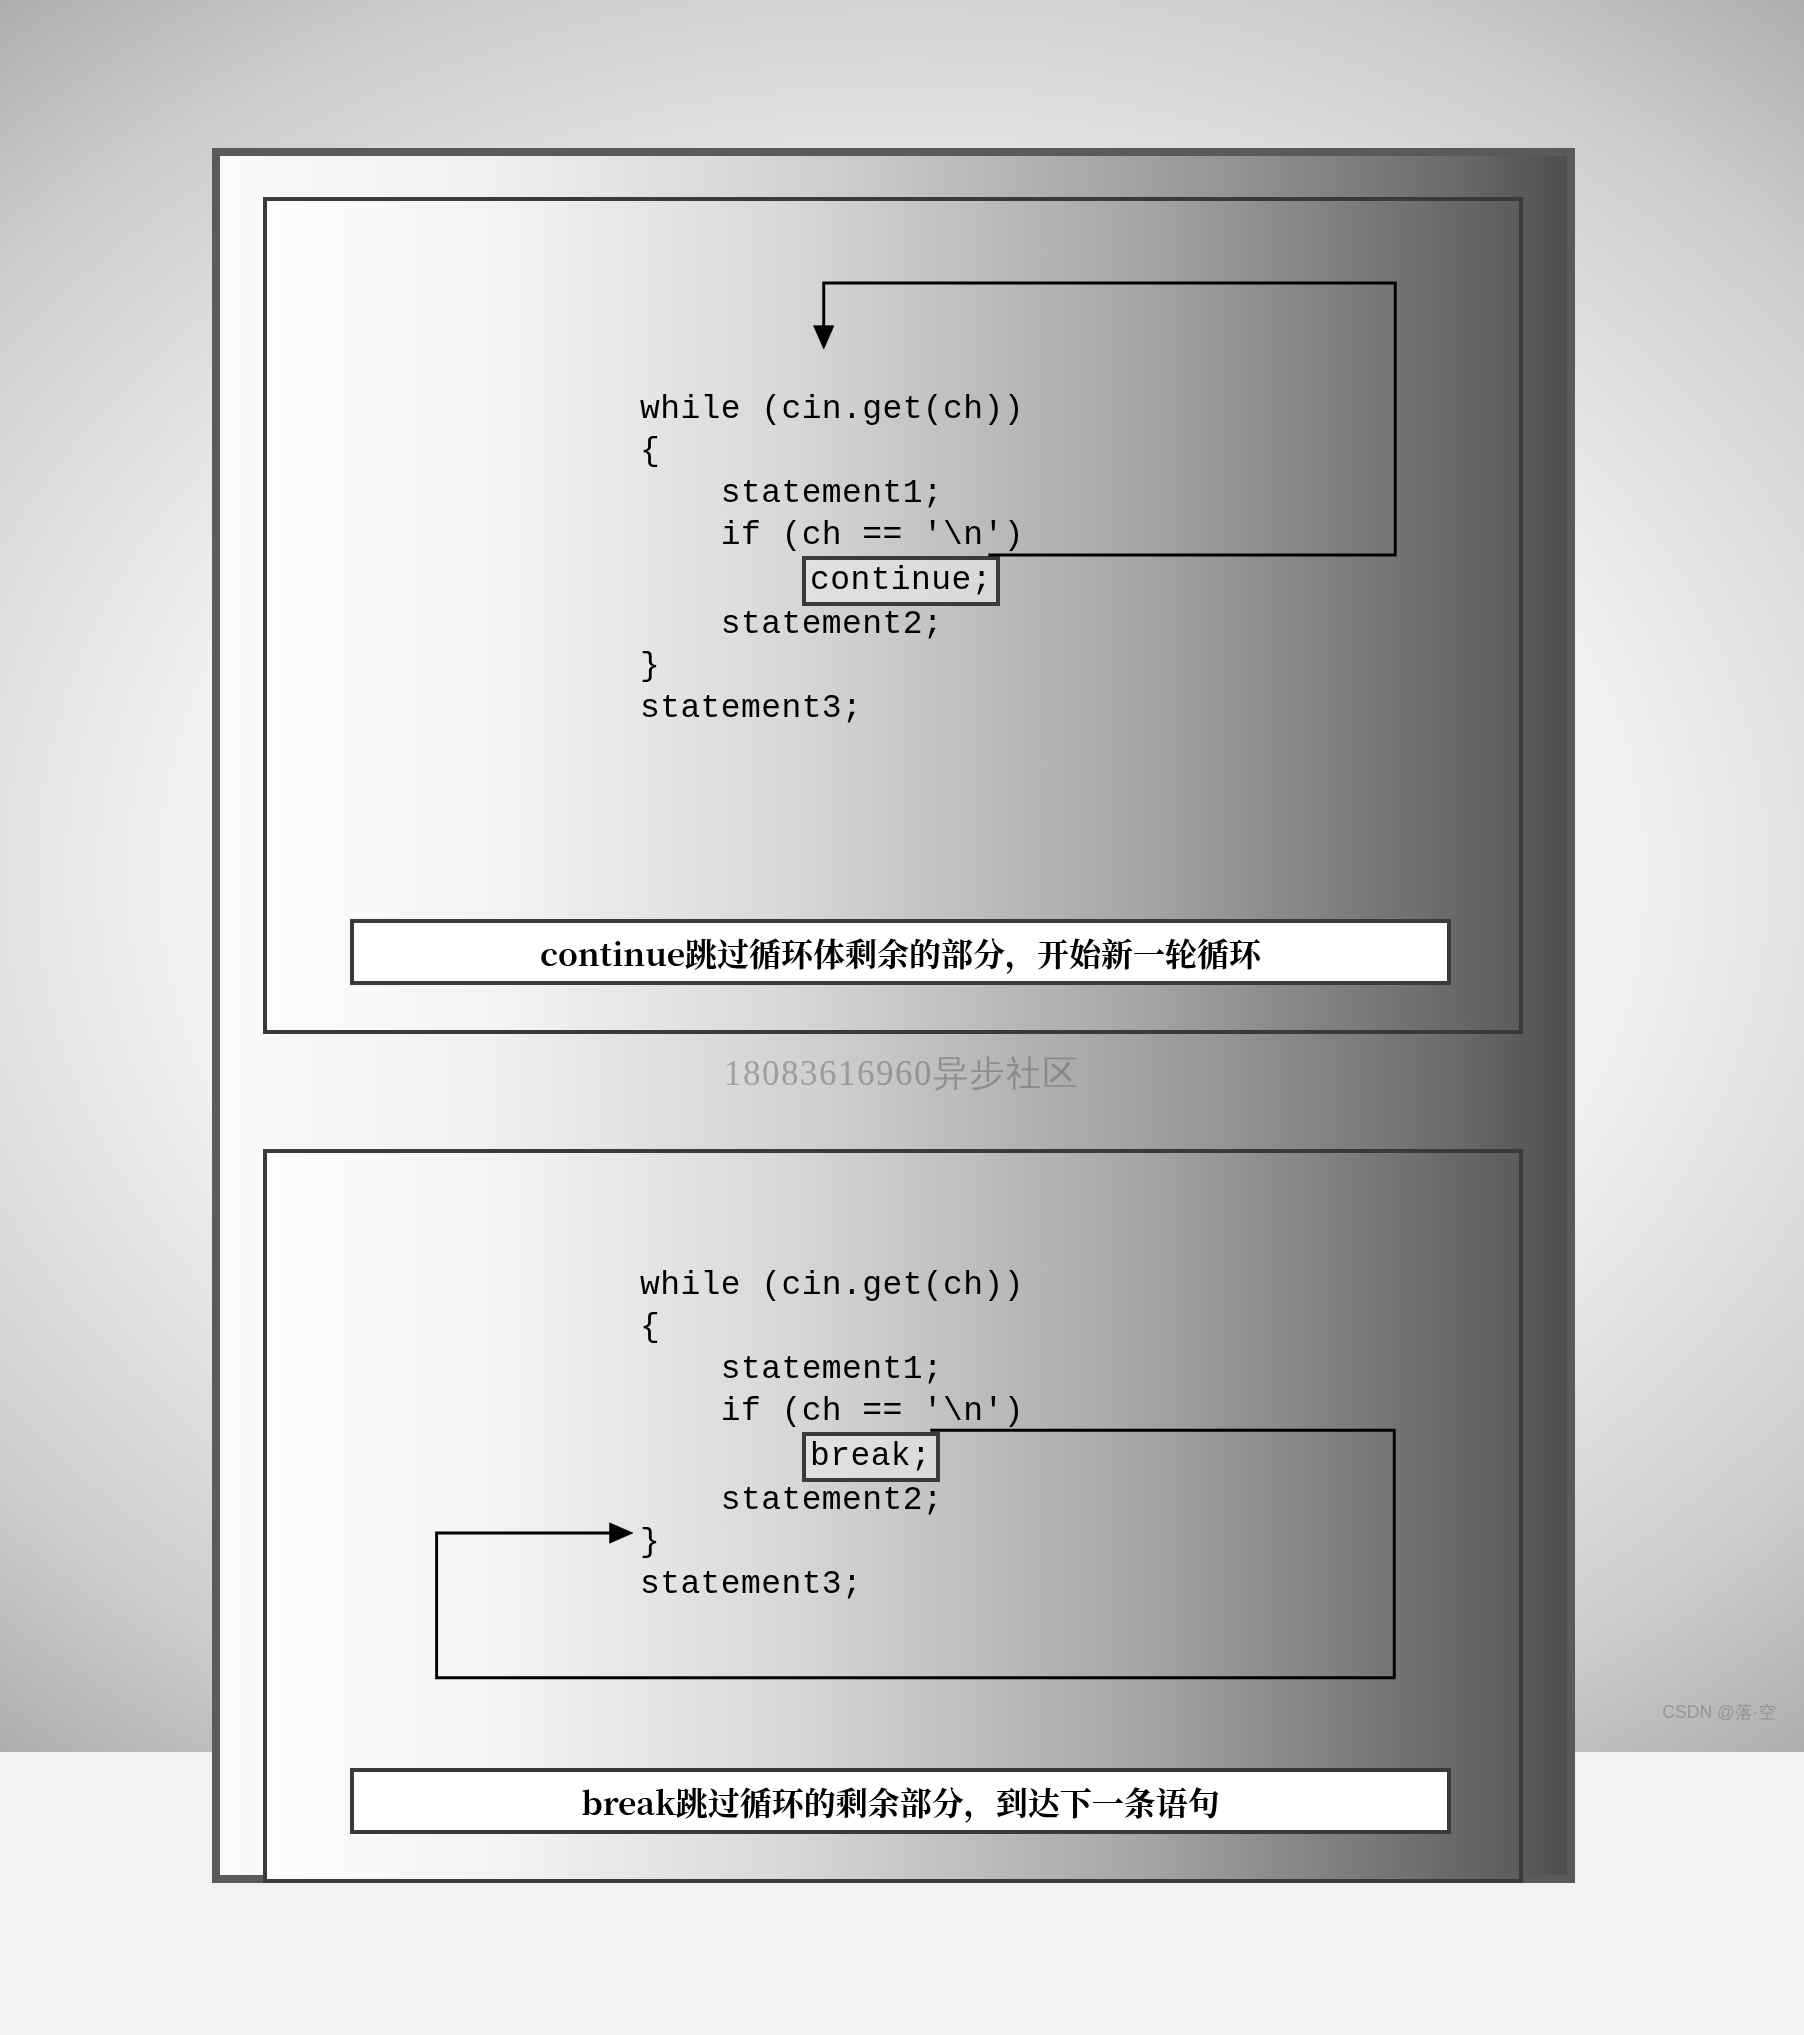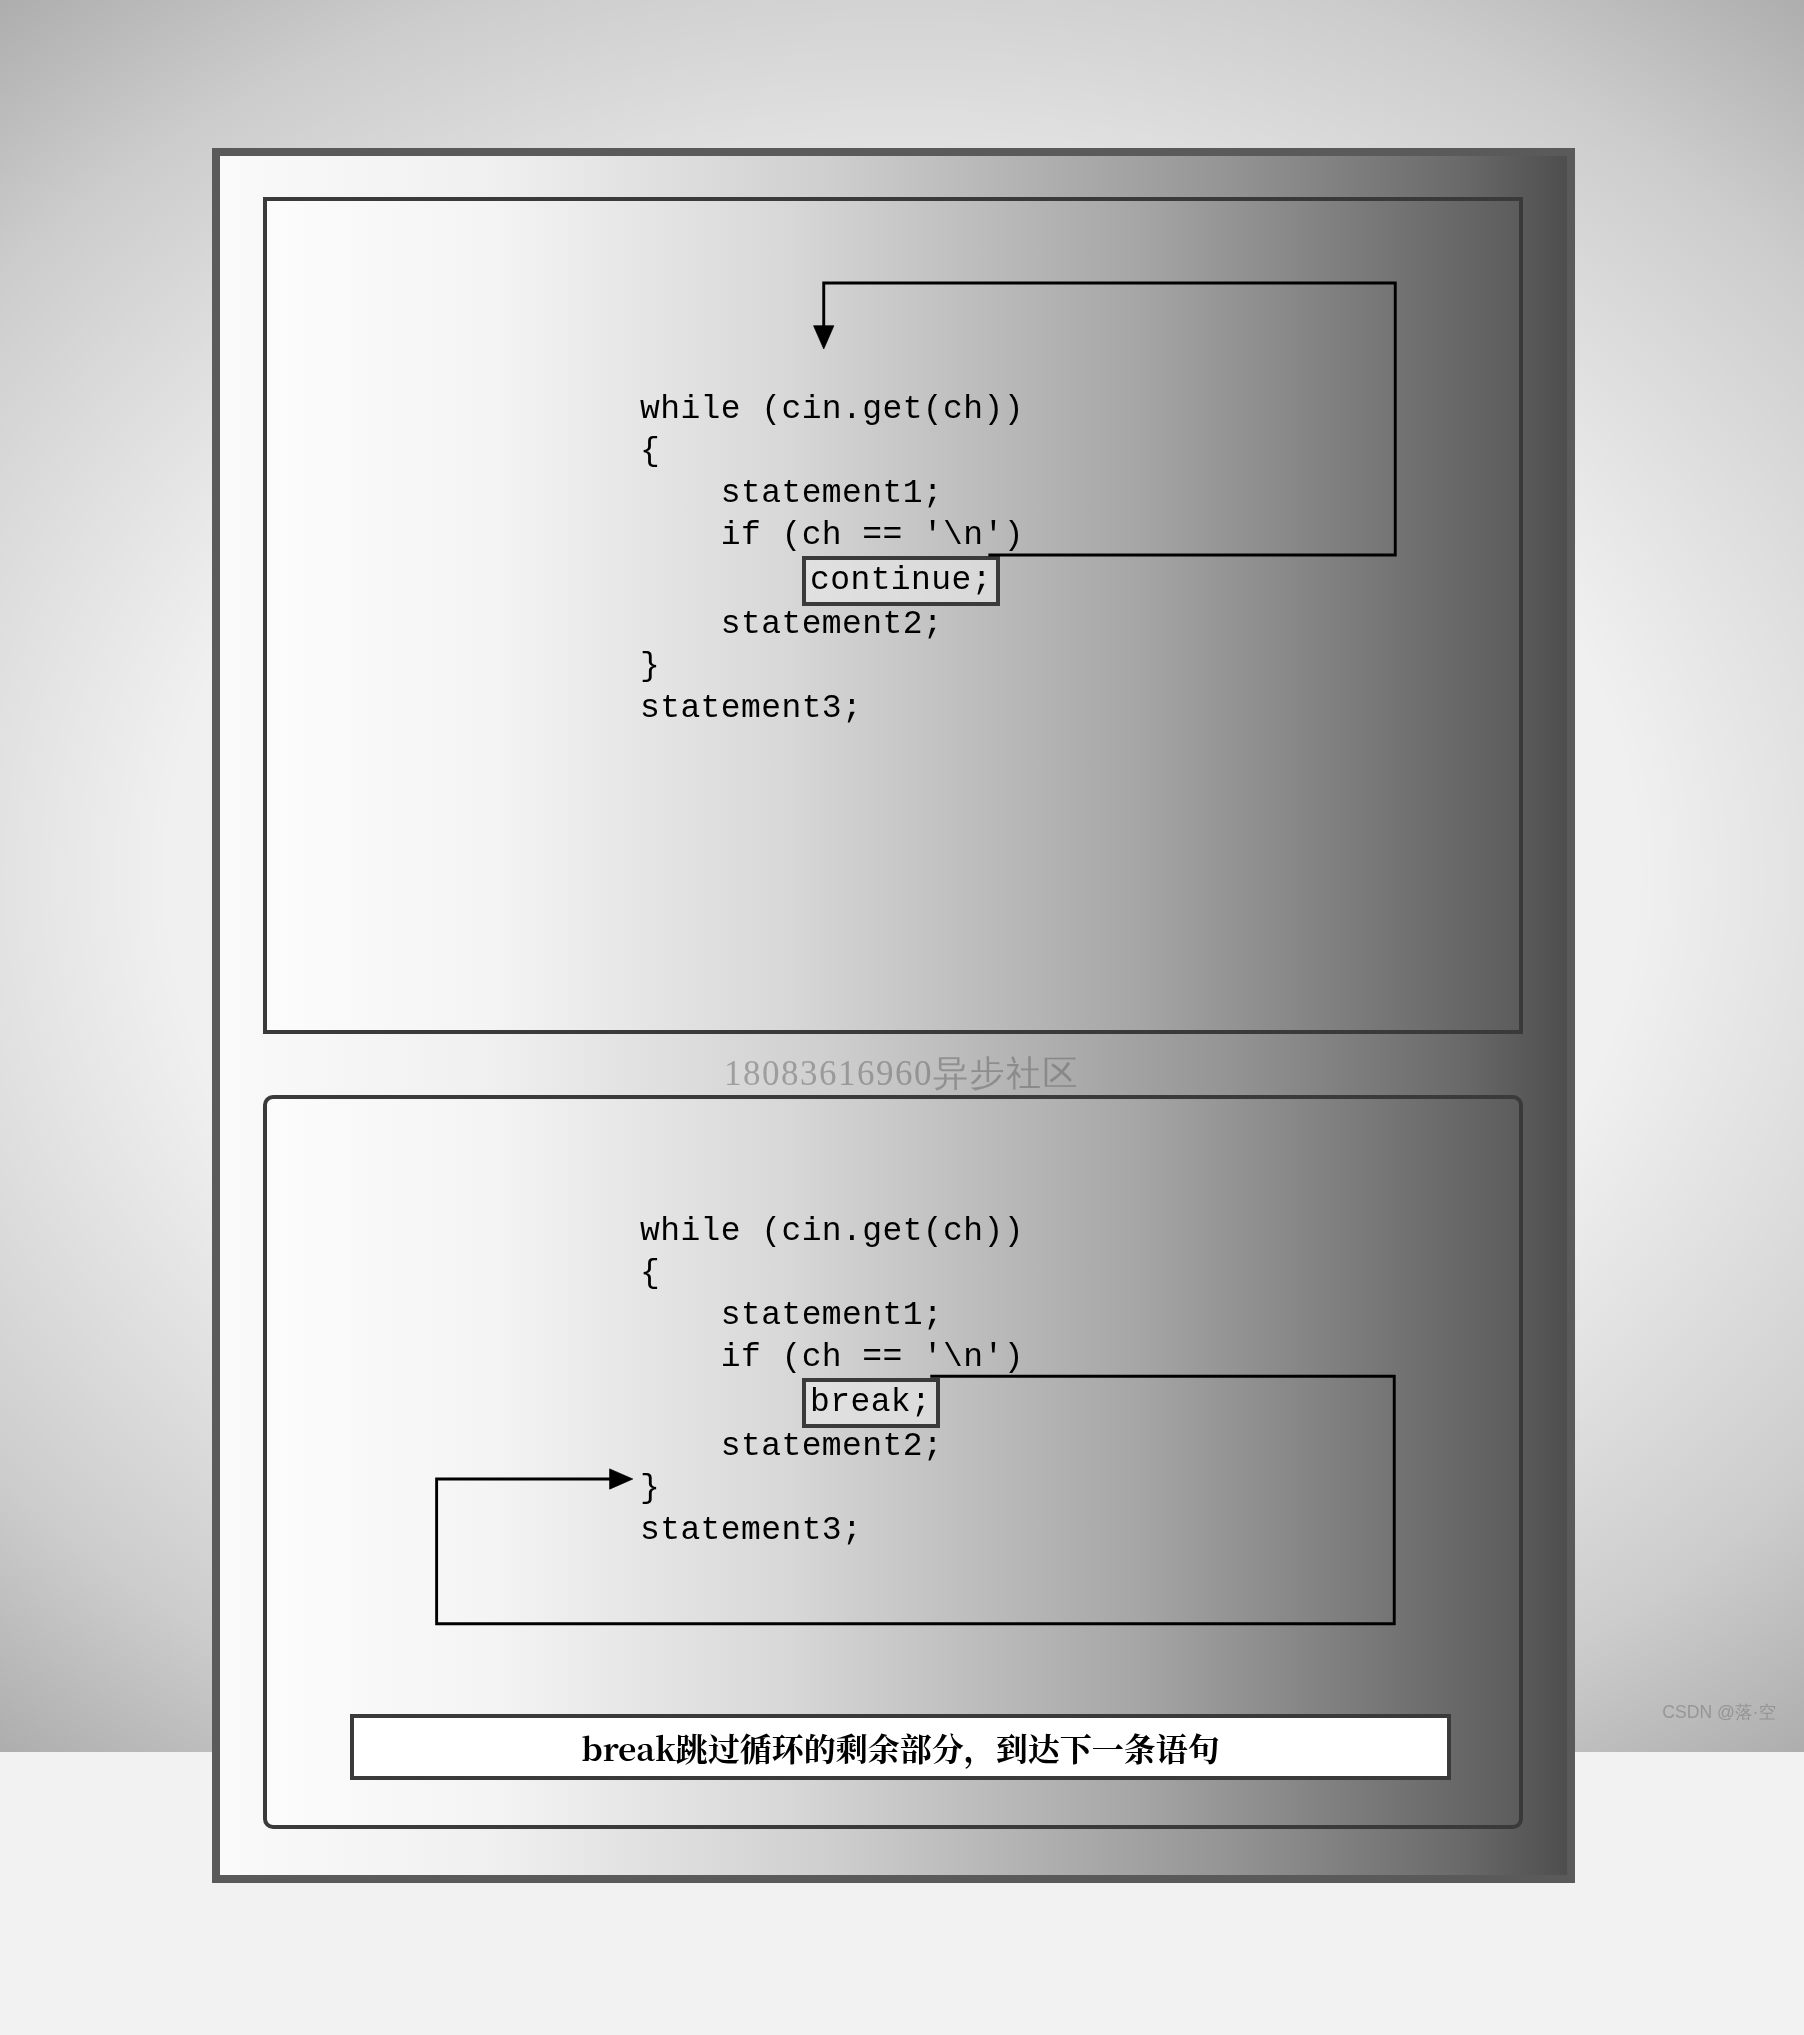--- a/index.html
+++ b/index.html
@@ -39,24 +39,23 @@
     background: linear-gradient(to right, #fcfcfc 0%, #f4f4f4 18%, #d7d7d7 42%, #a5a5a5 70%, #747474 90%, #5c5c5c 100%);
   }
   .panel-top {
     left: 43px;
     top: 41px;
     width: 1260px;
     height: 837px;
   }
   .panel-bot {
     left: 43px;
-    top: 939px;
+    top: 993px;
     width: 1260px;
     height: 734px;
-    border-radius: 10px;
   }
   .code-block {
     position: absolute;
     left: 373px;
     font-family: "Courier New", monospace;
     font-size: 33px;
     line-height: 42px;
     color: #000;
     letter-spacing: 0.4px;
     white-space: pre;
@@ -144,20 +143,23 @@
 <span>}</span>
 <span>statement3;</span>
 </div>
 
       <svg class="arrow-svg" viewBox="0 0 1721 1143">
 
         <polyline points="992,488  1553,488  1553,113  765,113  765,188"></polyline>
         <polygon class="arrow-head" points="765,204 751,172 779,172"></polygon>
       </svg>
 
+      <div class="caption-box cap-top">
+        <span>continue跳过循环体剩余的部分，开始新一轮循环</span>
+      </div>
     </div>
 
     <div class="watermark-mid">18083616960异步社区</div>
 
     <div class="inner-panel panel-bot">
       <div class="code-block" style="top:70px;">
 <span>while (cin.get(ch))</span>
 <span>{</span>
 <span>    statement1;</span>
 <span>    if (ch == '\n')</span>

